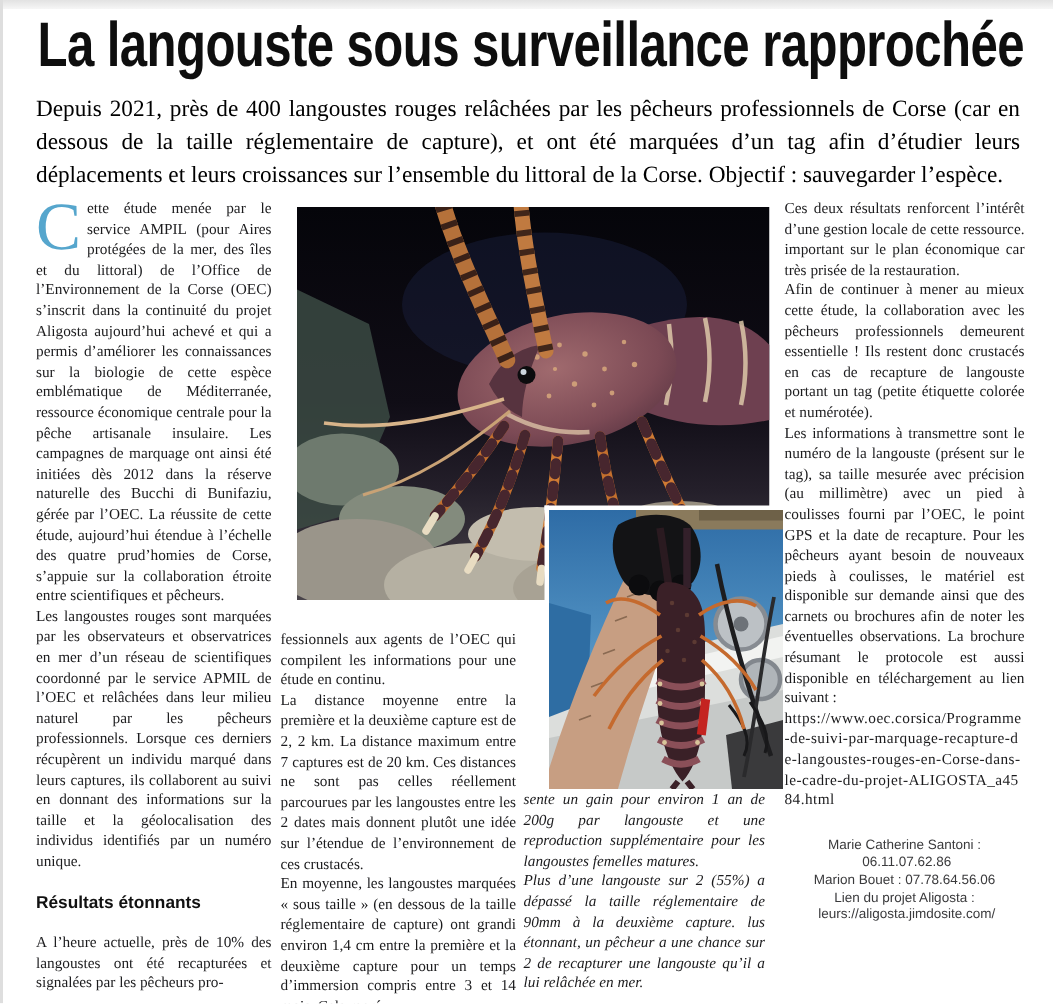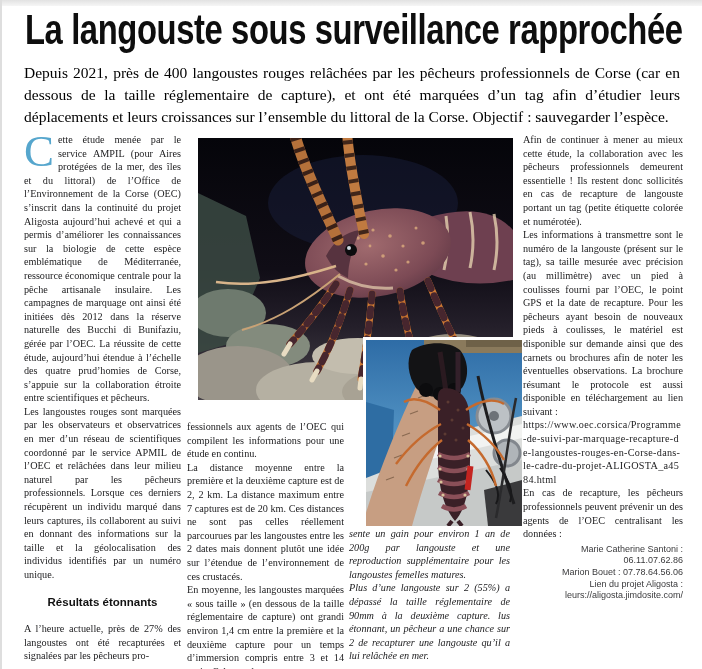--- a/index.html
+++ b/index.html
@@ -24,26 +24,26 @@
   .col-1{left:24px;top:133px;width:157px;}
   .col-2{left:187px;top:420px;width:157px;}
   .col-3{left:349px;top:527px;width:161px;font-style:italic;}
   .col-4{left:523px;top:133px;width:160px;}
   .dropcap{
     float:left;font-size:45px;line-height:37px;height:39px;
     padding-right:4px;color:#56a6cd;font-weight:400;
   }
   .subheading{
     font-family:"Liberation Sans","DejaVu Sans",sans-serif;
-    font-weight:700;font-size:11.5px;text-align:center;margin:14px 0 13px 0;color:#111;
+    font-weight:700;font-size:11.5px;text-align:left;margin:14px 0 13px 0;color:#111;
   }
   .article-url{word-break:break-all;letter-spacing:0.3px;}
   .contact{
-    margin-top:3px;font-family:"Liberation Sans","DejaVu Sans",sans-serif;
-    font-size:9px;line-height:11.6px;color:#3a3a3c;text-align:right;
+    margin-top:17px;font-family:"Liberation Sans","DejaVu Sans",sans-serif;
+    font-size:9px;line-height:11.6px;color:#3a3a3c;text-align:center;
   }
   .contact div{white-space:nowrap;}
   .photo{position:absolute;display:block;}
   .photo-main{left:198px;top:138px;width:315px;height:262px;}
   .photo-inset{left:363px;top:337px;width:156px;height:186px;border-left:3px solid #fff;border-top:3px solid #fff;box-sizing:content-box;}
   .photo svg{display:block;}
 </style>
 </head>
 <body>
 
@@ -208,39 +208,39 @@
         <rect x="100" y="126" width="6" height="24" fill="#c42420" transform="rotate(7 103 138)"></rect>
         <path d="M86,181 L82,186 M92,181 L96,186" stroke="#3a2027" stroke-width="4"></path>
       </g>
     </svg>
   </figure>
 
   <div class="col col-1">
     <p><span class="dropcap">C</span><span>ette étude menée par le service AMPIL (pour Aires protégées de la mer, des îles et du littoral) de l’Office de l’Environnement de la Corse (OEC) s’inscrit dans la continuité du projet Aligosta aujourd’hui achevé et qui a permis d’améliorer les connaissances sur la biologie de cette espèce emblématique de Méditerranée, ressource économique centrale pour la pêche artisanale insulaire. Les campagnes de marquage ont ainsi été initiées dès 2012 dans la réserve naturelle des Bucchi di Bunifaziu, gérée par l’OEC. La réussite de cette étude, aujourd’hui étendue à l’échelle des quatre prud’homies de Corse, s’appuie sur la collaboration étroite entre scientifiques et pêcheurs.</span></p>
     <p>Les langoustes rouges sont marquées par les observateurs et observatrices en mer d’un réseau de scientifiques coordonné par le service APMIL de l’OEC et relâchées dans leur milieu naturel par les pêcheurs professionnels. Lorsque ces derniers récupèrent un individu marqué dans leurs captures, ils collaborent au suivi en donnant des informations sur la taille et la géolocalisation des individus identifiés par un numéro unique.</p>
     <h2 class="subheading">Résultats étonnants</h2>
-    <p>A l’heure actuelle, près de 27% des langoustes ont été recapturées et signalées par les pêcheurs pro-</p>
+    <p>A l’heure actuelle, près de 10% des langoustes ont été recapturées et signalées par les pêcheurs pro-</p>
   </div>
 
   <div class="col col-2">
     <p>fessionnels aux agents de l’OEC qui compilent les informations pour une étude en continu.</p>
     <p>La distance moyenne entre la première et la deuxième capture est de 2, 2 km. La distance maximum entre 7 captures est de 20 km. Ces distances ne sont pas celles réellement parcourues par les langoustes entre les 2 dates mais donnent plutôt une idée sur l’étendue de l’environnement de ces crustacés.</p>
     <p>En moyenne, les langoustes marquées « sous taille » (en dessous de la taille réglementaire de capture) ont grandi environ 1,4 cm entre la première et la deuxième capture pour un temps d’immersion compris entre 3 et 14 mois. Cela repré-</p>
   </div>
 
   <div class="col col-3">
     <p>sente un gain pour environ 1 an de 200g par langouste et une reproduction supplémentaire pour les langoustes femelles matures.</p>
     <p>Plus d’une langouste sur 2 (55%) a dépassé la taille réglementaire de 90mm à la deuxième capture. lus étonnant, un pêcheur a une chance sur 2 de recapturer une langouste qu’il a lui relâchée en mer.</p>
   </div>
 
   <div class="col col-4">
-    <p>Afin de continuer à mener au mieux cette étude, la collaboration avec les pêcheurs professionnels demeurent essentielle ! Ils restent donc sollicités en cas de recapture de langouste portant un tag (petite étiquette colorée et numérotée).</p>
+    <p>Ces deux résultats renforcent l’intérêt d’une gestion locale de cette ressource. important sur le plan économique car très prisée de la restauration.</p>
+    <p>Afin de continuer à mener au mieux cette étude, la collaboration avec les pêcheurs professionnels demeurent essentielle ! Ils restent donc crustacés en cas de recapture de langouste portant un tag (petite étiquette colorée et numérotée).</p>
     <p>Les informations à transmettre sont le numéro de la langouste (présent sur le tag), sa taille mesurée avec précision (au millimètre) avec un pied à coulisses fourni par l’OEC, le point GPS et la date de recapture. Pour les pêcheurs ayant besoin de nouveaux pieds à coulisses, le matériel est disponible sur demande ainsi que des carnets ou brochures afin de noter les éventuelles observations. La brochure résumant le protocole est aussi disponible en téléchargement au lien suivant :</p>
     <p class="article-url">https://www.oec.corsica/Programme-de-suivi-par-marquage-recapture-de-langoustes-rouges-en-Corse-dans-le-cadre-du-projet-ALIGOSTA_a4584.html</p>
-    <p>En cas de recapture, les pêcheurs professionnels peuvent prévenir un des agents de l’OEC centralisant les données :</p>
     <div class="contact">
       <div>Marie Catherine Santoni :</div>
       <div style="padding-left:3px;">06.11.07.62.86</div>
       <div>Marion Bouet : 07.78.64.56.06</div>
       <div>Lien du projet Aligosta :</div>
       <div style="padding-left:3px;">leurs://aligosta.jimdosite.com/</div>
     </div>
   </div>
 </div>
 

